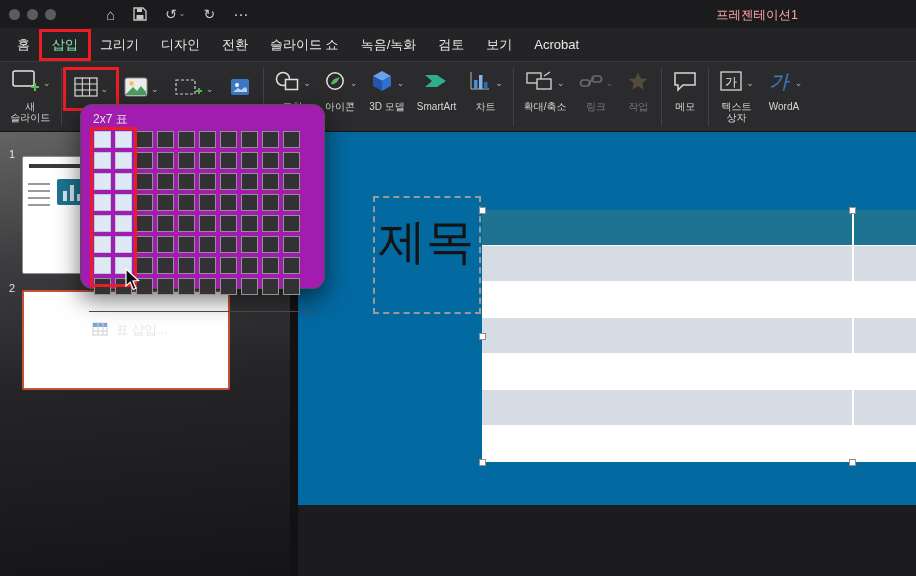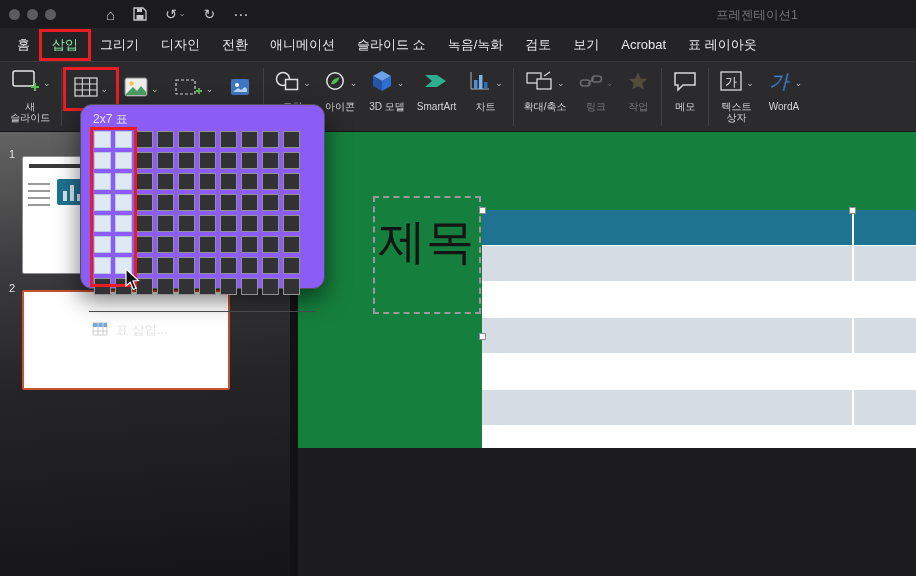--- a/index.html
+++ b/index.html
@@ -10,21 +10,21 @@
     -webkit-font-smoothing:antialiased;
   }
   
   #titlebar { position:absolute; top:0; left:0; width:916px; height:28px;
     background:#1b1b1d; display:flex; align-items:center; z-index:6; }
   .wdots { display:flex; gap:7px; margin-left:9px; }
   .wdot { width:11px; height:11px; border-radius:50%; background:#5c5c5e; }
   #tb-icons { display:flex; align-items:center; gap:18px; margin-left:50px; color:#c9c9c9; }
   .ticon { display:inline-flex; align-items:center; line-height:1; cursor:default; }
   .tchev { font-size:8px; margin-left:2px; color:#9a9a9a; }
-  #tb-title { position:absolute; left:716px; top:7px; font-size:12.5px; color:#737373; }
+  #tb-title { position:absolute; left:716px; top:7px; font-size:12.5px; color:#fca5a5; }
   
   #tabbar { position:absolute; top:28px; left:0; width:916px; height:34px;
     background:#242426; display:flex; align-items:center; padding-left:6px;
     border-bottom:1px solid #3a3a3c; z-index:5; }
   .tab { padding:5px 11px; font-size:13px; color:#e8e8e8; white-space:nowrap; }
   .tab.selected { color:#86efac; }
   .tab.annotated { outline:3px solid #ec1c24; outline-offset:-1px; }
   
   #ribbon { position:absolute; top:62px; left:0; width:916px; height:70px;
     background:#2b2b2d; border-bottom:1px solid #151515; display:flex;
@@ -44,32 +44,32 @@
   #panel-edge { position:absolute; top:132px; left:290px; width:8px; height:444px; background:#121214; z-index:1; }
   .slide-num { position:absolute; left:9px; font-size:11px; color:#e2e2e2; }
   .thumb { position:absolute; left:22px; width:208px; background:#ffffff; border-radius:2px; }
   #thumb1 { top:24px; height:118px; border:1px solid #8f8f8f; }
   #thumb2 { top:158px; height:100px; border:2px solid #c75133; }
   .mini-title { position:absolute; left:6px; top:7px; width:52px; height:4px; background:#3a3a3a; }
   .mini-line { position:absolute; left:5px; width:22px; height:2px; background:#9a9a9a; }
   .mini-chart { position:absolute; left:34px; top:22px; width:36px; height:26px; background:#1e7390; border-radius:2px; }
   .mini-chart i { position:absolute; bottom:4px; width:4px; background:#d7e6ee; }
   
-  #main { position:absolute; top:132px; left:298px; width:618px; height:316px;
-    background:#15803d; overflow:hidden; z-index:0; }
+  #main { position:absolute; top:132px; left:298px; width:618px; height:373px;
+    background:#0369a1; overflow:hidden; z-index:0; }
   #title-ph { position:absolute; left:75px; top:64px; width:108px; height:118px;
     border:2px dashed #9a9a9a; }
   #slide-title { position:absolute; left:80px; top:82px; font-size:48px; color:#141414; line-height:56px; white-space:nowrap; }
   .ppt-table { position:absolute; left:184px; top:78px; width:740px; height:252px; }
   .trow { width:100%; height:36px; border-bottom:1px solid #ffffff; }
   #col-divider { position:absolute; left:554px; top:78px; width:2px; height:252px; background:#ffffff; }
   .handle { position:absolute; width:7px; height:7px; background:#ffffff; border:1px solid #8f8f8f; z-index:3; }
   
   #dropdown { position:absolute; left:80px; top:104px; width:245px; height:185px;
-    background:#8b5cf6; border:1px solid #515153; border-radius:12px;
+    background:#a21caf; border:1px solid #515153; border-radius:12px;
     box-shadow:0 10px 24px rgba(0,0,0,.55); z-index:20; }
   .dd-label { position:absolute; top:6px; left:12px; font-size:12px; color:#e4e4e4; }
   .dd-grid { position:absolute; top:26px; left:13px; display:grid;
     grid-template-columns:repeat(10,17px); grid-auto-rows:17px; gap:4px; }
   .gcell { width:17px; height:17px; background:#323234; border:1px solid #929294; }
   .gcell.sel { background:#dfe9f4; border-color:#b7c9dc; }
   #grid-annotation { position:absolute; left:9px; top:22px; width:47px; height:160px;
     border:3px solid #ec1c24; pointer-events:none; z-index:2; }
   .dd-sep { position:absolute; top:206px; left:8px; right:8px; height:1px; background:#49494b; }
   .dd-insert { position:absolute; top:217px; left:11px; display:flex; align-items:center; gap:8px;
@@ -110,27 +110,25 @@
     </div>
   <div id="tb-title">프레젠테이션1</div>
 </div>
 
 <div id="tabbar">
     <div class="tab">홈</div>
     <div class="tab selected annotated">삽입</div>
     <div class="tab">그리기</div>
     <div class="tab">디자인</div>
     <div class="tab">전환</div>
-    <div class="tab">애니메이션</div>
     <div class="tab">슬라이드 쇼</div>
     <div class="tab">녹음/녹화</div>
     <div class="tab">검토</div>
     <div class="tab">보기</div>
     <div class="tab">Acrobat</div>
-    <div class="tab">표 레이아웃</div>
   </div>
 
 <div id="ribbon">
     <div class="rbtn">
       <span class="ric">
         <span><svg width="30" height="26" viewBox="0 0 30 26">
             <rect x="3" y="3" width="21" height="15" rx="2" fill="none" stroke="#e6e6e6" stroke-width="1.5"></rect>
             <path d="M21 19 h8 M25 15 v8" stroke="#58b957" stroke-width="2.2"></path>
           </svg></span>
         <span class="chev">⌄</span>

